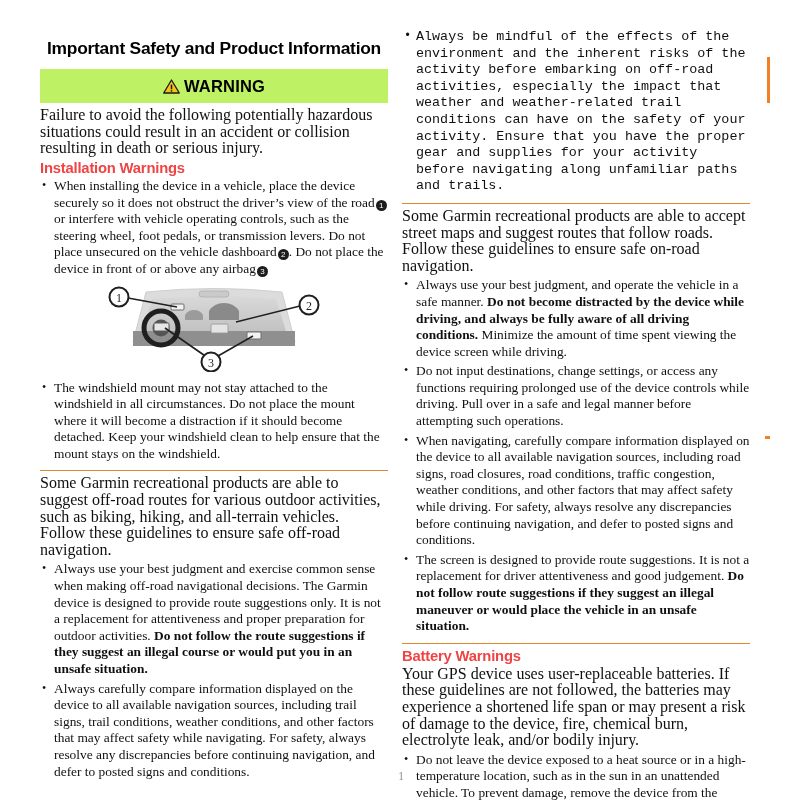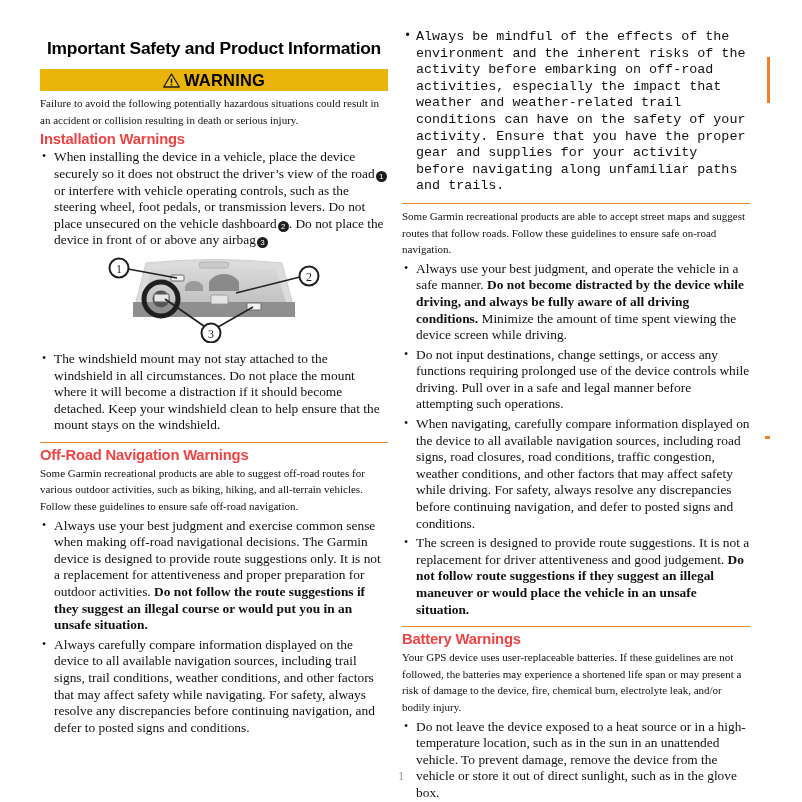--- a/index.html
+++ b/index.html
@@ -40,41 +40,41 @@
     font-size: 17.4px;
     letter-spacing: -0.25px;
     text-align: center;
     margin: 17px 0 11px 0;
     line-height: 1.1;
     color: #000;
   }
 
   
   .warning-banner {
-    background: #eab308;
-    height: 22px;
+    background: #bef264;
+    height: 34px;
     display: flex;
     align-items: center;
     justify-content: center;
     gap: 4px;
     margin-bottom: 4px;
   }
   .warn-tri { display: block; }
   .warning-label {
     font-family: "Liberation Sans", sans-serif;
     font-weight: bold;
     font-size: 16.5px;
     color: #000;
     letter-spacing: 0.2px;
     line-height: 1;
   }
 
   
   p.body {
-    font-size: 11px;
+    font-size: 16px;
     line-height: 16.6px;
     margin: 0 0 3px 0;
     text-align: left;
   }
   .sec-head {
     font-family: "Liberation Sans", sans-serif;
     font-weight: bold;
     font-size: 14.8px;
     color: #ef4444;
     margin: 0 0 1px 0;
@@ -223,21 +223,20 @@
           <text x="112" y="82.5" font-family="Liberation Serif, serif" font-size="12" text-anchor="middle" fill="#1f1f1f">3</text>
         </svg>
       </div>
 
       <ul class="bullets">
         <li>The windshield mount may not stay attached to the windshield in all circumstances. Do not place the mount where it will become a distraction if it should become detached. Keep your windshield clean to help ensure that the mount stays on the windshield.</li>
       </ul>
 
       <hr class="rule">
 
-      <h2 class="sec-head">Off-Road Navigation Warnings</h2>
 
       <p class="body">Some Garmin recreational products are able to suggest off-road routes for various outdoor activities, such as biking, hiking, and all-terrain vehicles. Follow these guidelines to ensure safe off-road navigation.</p>
 
       <ul class="bullets">
         <li><span>Always use your best judgment and exercise common sense when making off-road navigational decisions. The Garmin device is designed to provide route suggestions only. It is not a replacement for attentiveness and proper preparation for outdoor activities. </span><b>Do not follow the route suggestions if they suggest an illegal course or would put you in an unsafe situation.</b></li>
         <li>Always carefully compare information displayed on the device to all available navigation sources, including trail signs, trail conditions, weather conditions, and other factors that may affect safety while navigating. For safety, always resolve any discrepancies before continuing navigation, and defer to posted signs and conditions.</li>
       </ul>
     </div>
 
     <div class="col col-right">

